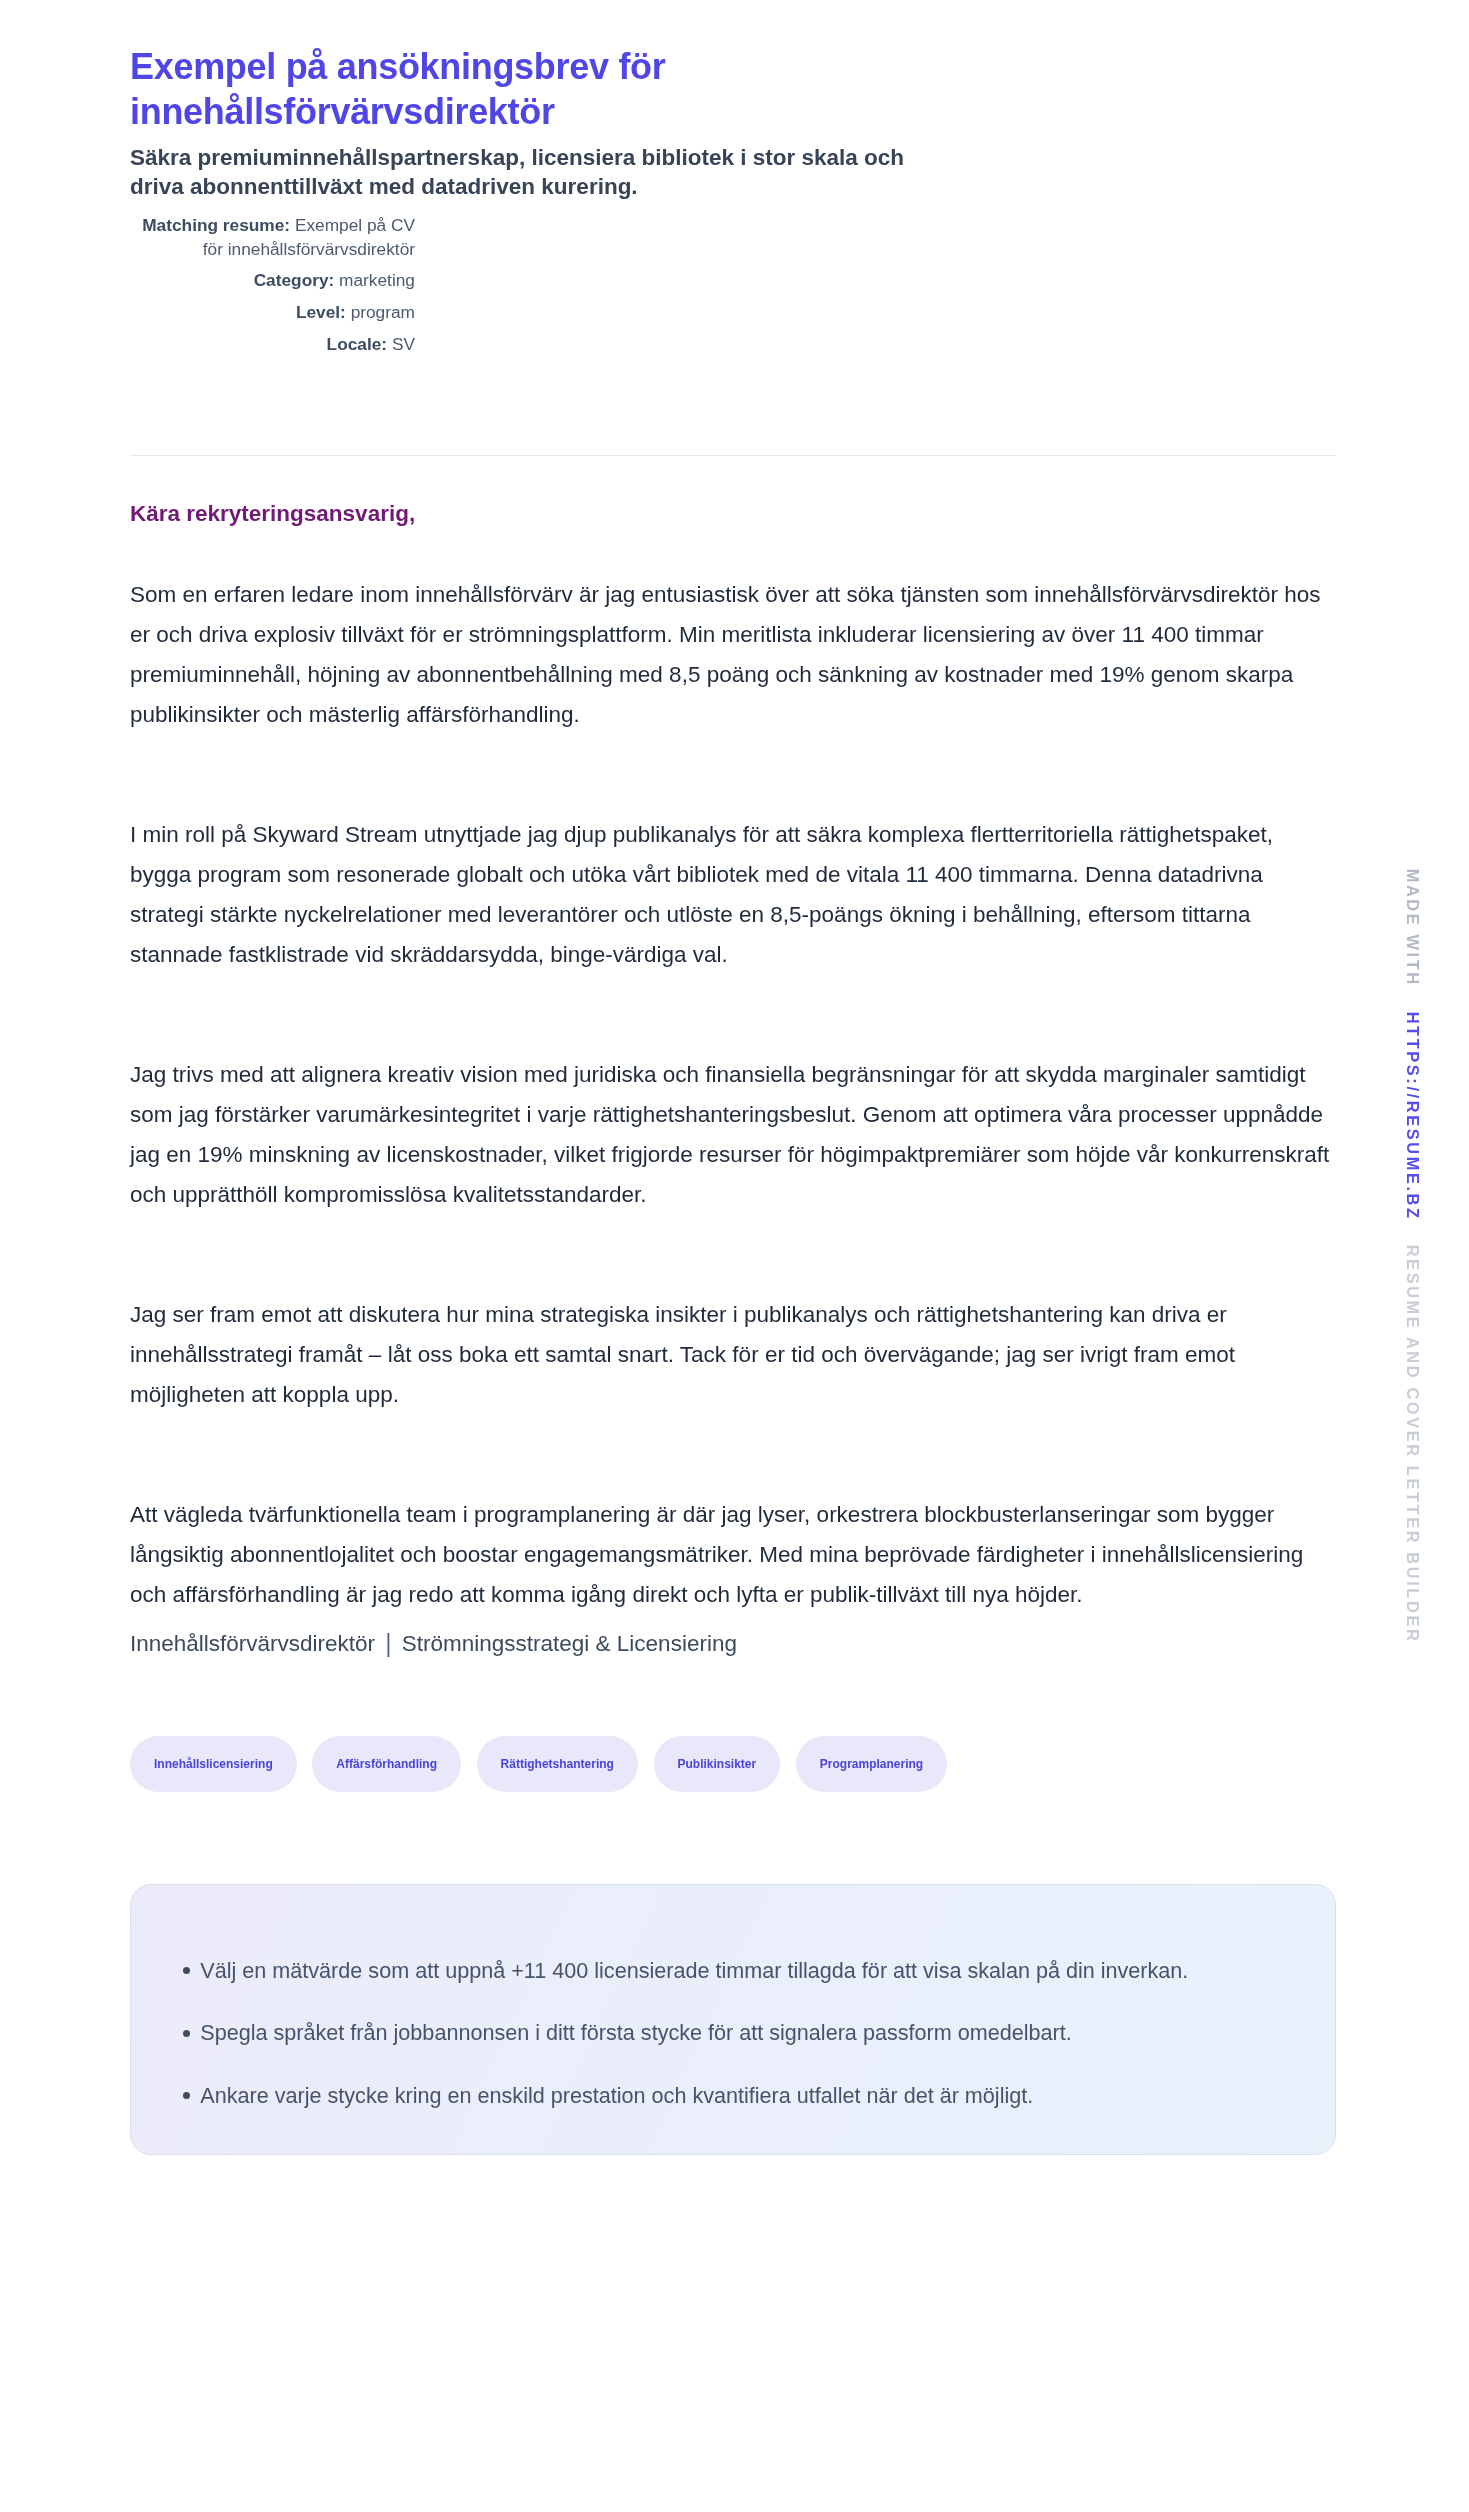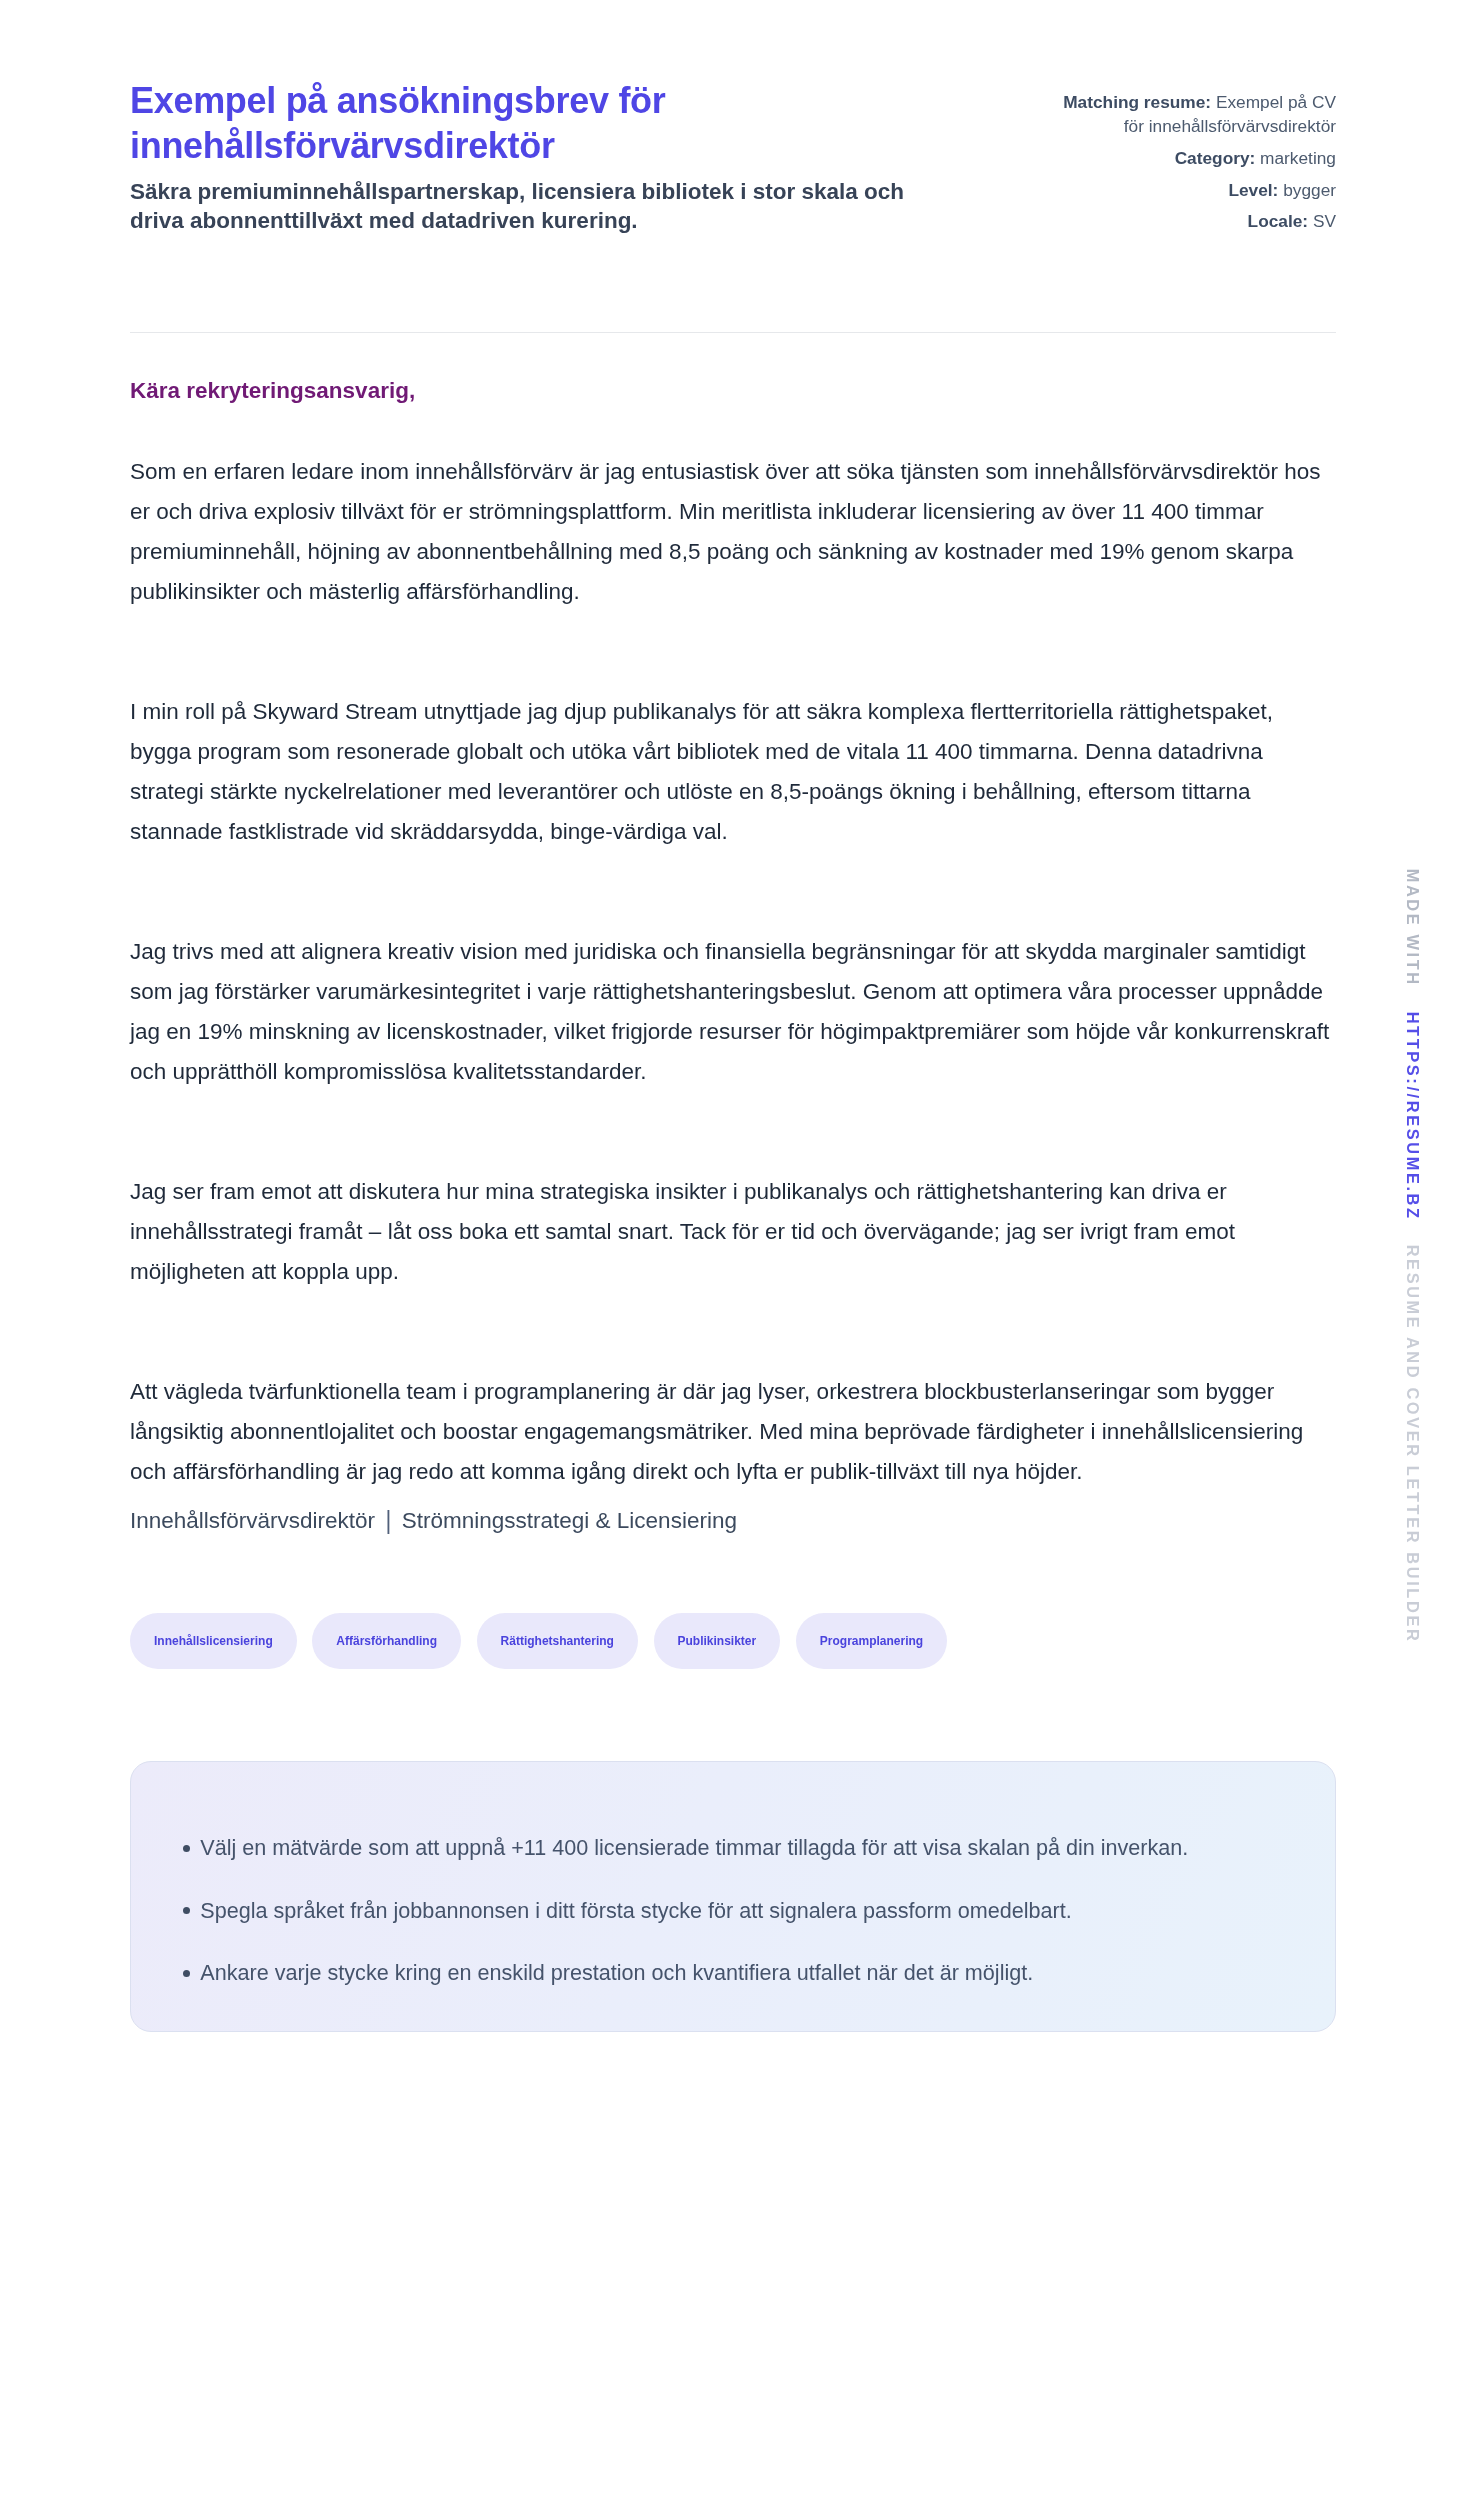--- a/index.html
+++ b/index.html
@@ -18,21 +18,22 @@
   }
   .content {
     padding: 0 134px 86px 130px;
   }
 
   
   .header {
     display: flex;
     justify-content: space-between;
     align-items: flex-start;
-    margin-top: 78px;
+    margin-top: 44px;
+    flex-direction: column;
   }
   .header-left { max-width: 830px; }
   .page-title {
     font-size: 36px;
     line-height: 45px;
     font-weight: 800;
     letter-spacing: -0.3px;
     color: #4f46e5;
     max-width: 795px;
   }
@@ -198,21 +199,21 @@
         <div class="meta-row">
           <b>Matching resume:</b>
           <span>Exempel på CV för innehållsförvärvsdirektör</span>
         </div>
         <div class="meta-row">
           <b>Category:</b>
           <span>marketing</span>
         </div>
         <div class="meta-row">
           <b>Level:</b>
-          <span>bygger</span>
+          <span>program</span>
         </div>
         <div class="meta-row">
           <b>Locale:</b>
           <span>SV</span>
         </div>
       </div>
     </header>
 
     <hr class="divider">
 

